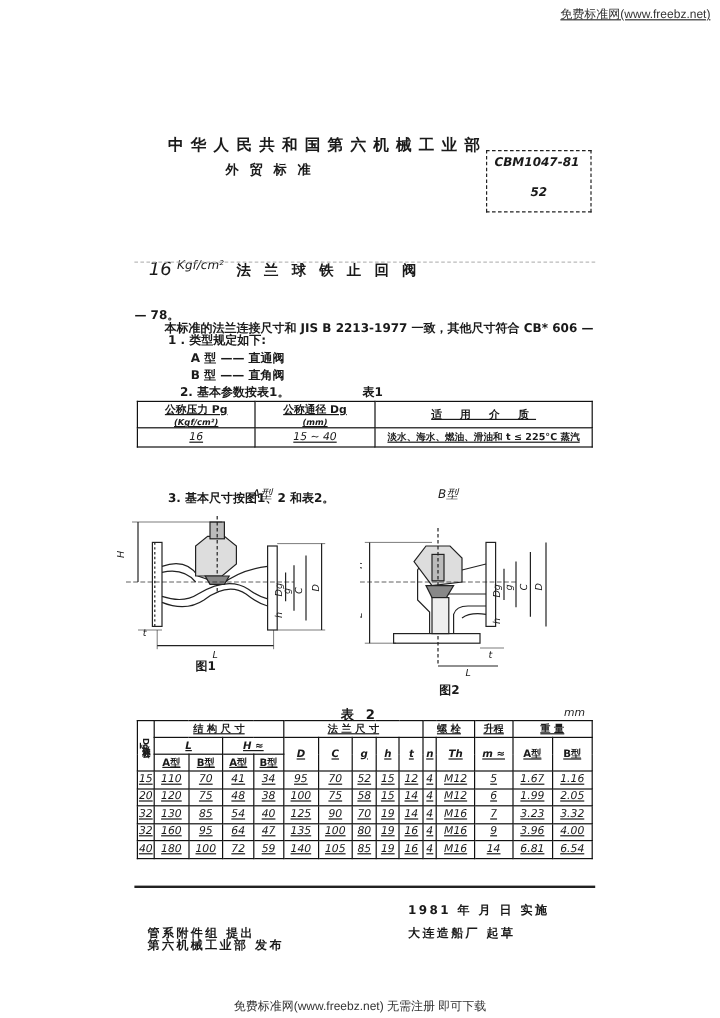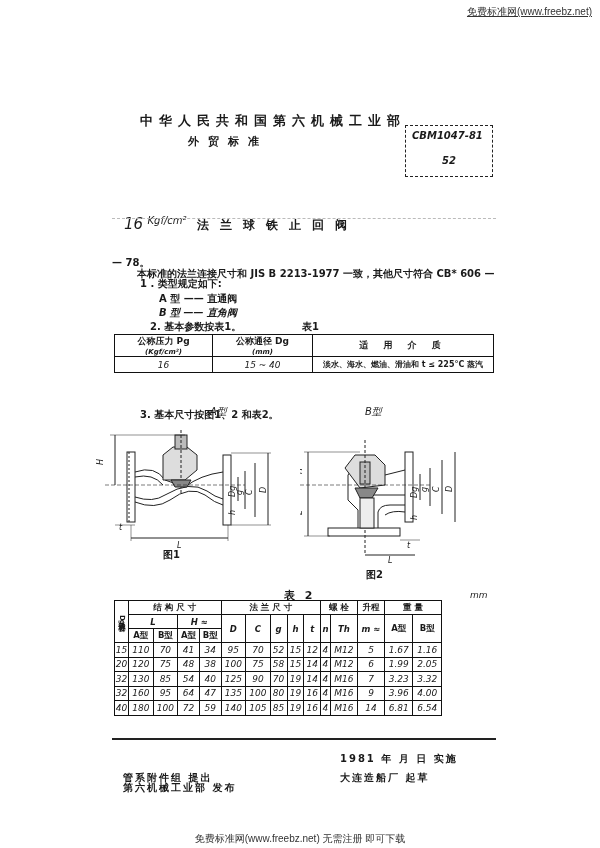--- a/index.html
+++ b/index.html
@@ -19,40 +19,40 @@
   #title .num { font-style: italic; font-size: 15px; }
   #title .unit { font-style: italic; font-size: 10px; vertical-align: 5px; }
   #title .name { letter-spacing: 11px; font-weight: bold; margin-left: 6px; font-size: 12px; }
   #rule-top { top: 218px; left: 112px; width: 384px; border-top: 1px dashed #bbb; }
 
   .para { font-size: 10px; font-weight: bold; white-space: nowrap; }
   #intro1 { top: 239px; left: 137px; margin-top: 28px; }
   #intro2 { top: 256px; left: 112px; }
   #item1 { top: 277px; left: 140px; }
   #typeA { top: 292px; left: 159px; }
-  #typeB { top: 306px; left: 159px; font-style: italic; }
+  #typeB { top: 306px; left: 159px; }
   #item2 { top: 320px; left: 150px; }
   #table1-caption { top: 320px; left: 302px; font-size: 10px; font-weight: bold; }
 
-  table { border-collapse: collapse; }
+  table { border-collapse: collapse; text-decoration: underline; }
   #table1 { position: absolute; top: 334px; left: 114px; width: 380px; }
   #table1 td { border: 1.5px solid #111; text-align: center; font-size: 9px; font-weight: bold; height: 20px; padding: 0 2px; }
   #table1 .row2 td { height: 16px; font-style: italic; font-weight: normal; }
 
   #item3 { top: 408px; left: 140px; text-align: center; }
   #labelA { top: 405px; left: 210px; font-size: 10px; font-style: italic; }
   #labelB { top: 405px; left: 365px; font-size: 10px; font-style: italic; }
   #fig1-svg { top: 425px; left: 95px; }
   #fig2-svg { top: 440px; left: 300px; }
   #fig1-caption { top: 548px; left: 163px; font-size: 10px; font-weight: bold; }
   #fig2-caption { top: 568px; left: 366px; font-size: 10px; font-weight: bold; }
 
   #table2-caption { top: 588px; left: 284px; font-size: 11px; font-weight: bold; letter-spacing: 3px; }
   #table2-unit { top: 590px; left: 470px; font-size: 9px; font-style: italic; }
-  #table2 { position: absolute; top: 600px; left: 114px; width: 328px; }
+  #table2 { position: absolute; top: 600px; left: 114px; width: 380px; }
   #table2 td { border: 1.2px solid #111; text-align: center; font-size: 9px; height: 14px; padding: 0; }
   #table2 td.hd { font-weight: bold; font-size: 8.5px; }
   #table2 td.vert { font-size: 7px; line-height: 8px; font-weight: bold; width: 14px; writing-mode: vertical-rl; letter-spacing: -1px; }
   #table2 td.it { font-style: italic; }
   #table2 tbody td { height: 14.5px; font-style: italic; }
 
   #rule-bottom { top: 738px; left: 112px; width: 384px; border-top: 2px solid #222; }
   .foot { font-size: 10px; font-weight: bold; white-space: nowrap; }
   #issuer { top: 752px; left: 123px; letter-spacing: 2px; margin-top: 29px; }
   #issue-date { top: 752px; left: 340px; letter-spacing: 2px; }

